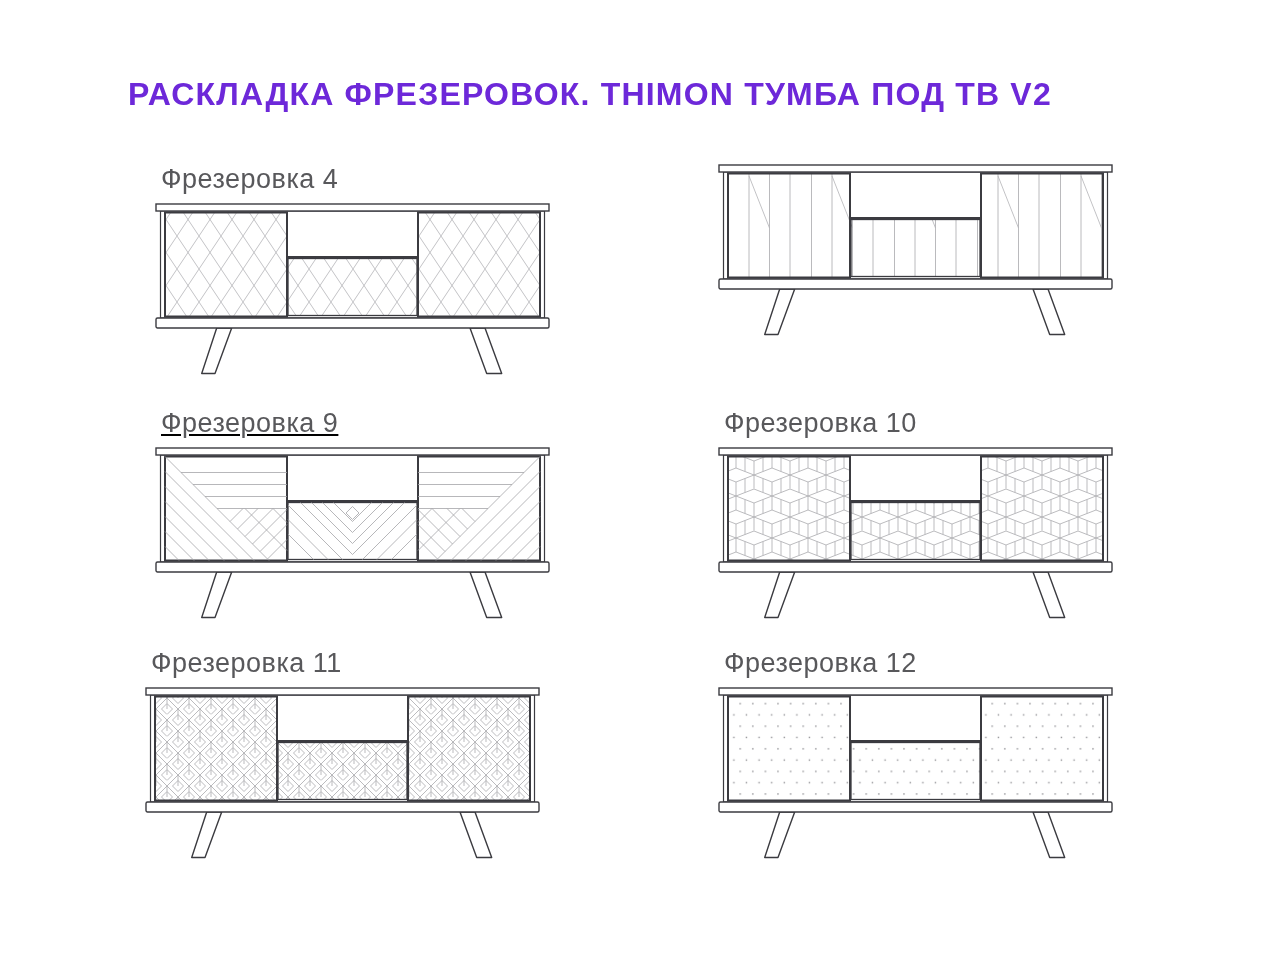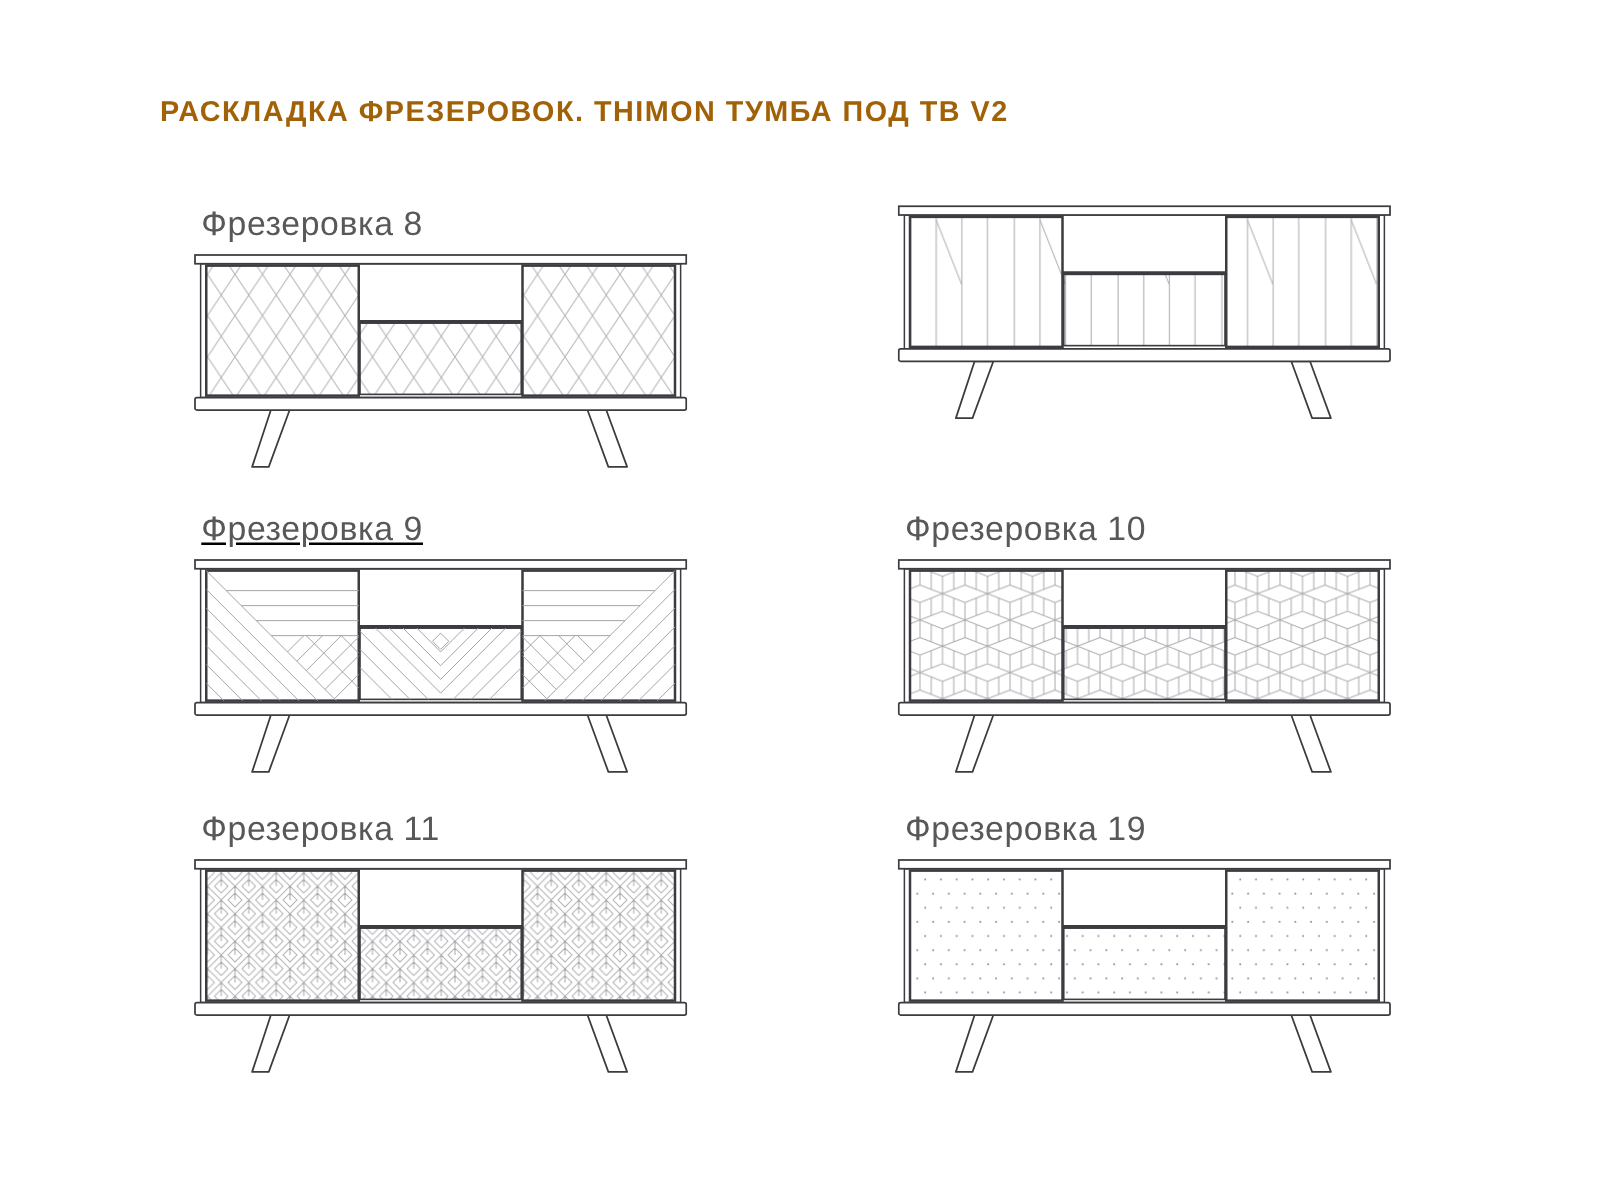--- a/index.html
+++ b/index.html
@@ -6,42 +6,42 @@
   body{
     width:1281px;height:961px;
     background:#ffffff;
     position:relative;
     overflow:hidden;
     font-family:"Liberation Sans", sans-serif;
   }
   .page-title{
     position:absolute;
     left:128px; top:76px;
-    font-size:23px;
+    font-size:32px;
     font-weight:bold;
     letter-spacing:1.2px;
-    color:#a16207;
+    color:#6d28d9;
     white-space:nowrap;
   }
   .card{position:absolute;width:400px;}
   .card .lbl{
     font-size:27px;
     color:#58585b;
     letter-spacing:0.5px;
     margin:0 0 0 6px;
     height:39px;
     line-height:30px;
     white-space:nowrap;
   }
   .card svg{display:block;}
   #c0{left:155px;top:164px;}
   #c1{left:718px;top:164px;}
   #c2{left:155px;top:408px;text-decoration:underline;}
   #c3{left:718px;top:408px;}
-  #c4{left:155px;top:648px;}
+  #c4{left:145px;top:648px;}
   #c5{left:718px;top:648px;}
 </style>
 </head>
 <body>
 
 <svg width="0" height="0" style="position:absolute" aria-hidden="true">
   <defs>
     <pattern id="pat-diamond" width="22" height="33" patternUnits="userSpaceOnUse">
       <path d="M0,0 L22,33 M22,0 L0,33" fill="none" stroke="#b4b4b8" stroke-width="0.8"></path>
     </pattern>
@@ -62,21 +62,21 @@
     <pattern id="pat-dots" width="12.6" height="22.6" patternUnits="userSpaceOnUse">
       <rect x="2.6" y="4.6" width="1.4" height="1.4" fill="#8f8f93"></rect>
       <rect x="8.9" y="15.9" width="1.4" height="1.4" fill="#8f8f93"></rect>
     </pattern>
   </defs>
 </svg>
 
 <div class="page-title">РАСКЛАДКА ФРЕЗЕРОВОК. THIMON ТУМБА ПОД ТВ V2</div>
 
 <div class="card" id="c0">
-  <div class="lbl">Фрезеровка 8</div>
+  <div class="lbl">Фрезеровка 4</div>
   <svg viewBox="0 0 395 172" width="395" height="172">
       <polygon points="61.7,125 76.7,125 60,170.5 46.7,170.5" fill="#fff" stroke="#3b3b40" stroke-width="1.4" stroke-linejoin="round"></polygon>
       <polygon points="315,125 330,125 346.7,170.5 331.7,170.5" fill="#fff" stroke="#3b3b40" stroke-width="1.4" stroke-linejoin="round"></polygon>
       <rect x="5.5" y="8" width="384" height="107" fill="#fff" stroke="#3b3b40" stroke-width="1.2"></rect>
       <rect x="1" y="1" width="393" height="7" fill="#fff" stroke="#3b3b40" stroke-width="1.4"></rect>
       <rect x="1" y="115" width="393" height="10" rx="1.5" fill="#fff" stroke="#3b3b40" stroke-width="1.4"></rect>
       <rect x="10" y="9.5" width="122" height="104" fill="url(#pat-diamond)" stroke="#3b3b40" stroke-width="2"></rect>
       <rect x="263" y="9.5" width="122" height="104" fill="url(#pat-diamond)" stroke="#3b3b40" stroke-width="2"></rect>
       <rect x="133" y="55.5" width="129" height="57" fill="url(#pat-diamond)" stroke="#3b3b40" stroke-width="1.3"></rect>
       <line x1="132" y1="54.3" x2="263" y2="54.3" stroke="#3b3b40" stroke-width="2.5"></line>
@@ -140,21 +140,21 @@
       <rect x="5.5" y="8" width="384" height="107" fill="#fff" stroke="#3b3b40" stroke-width="1.2"></rect>
       <rect x="1" y="1" width="393" height="7" fill="#fff" stroke="#3b3b40" stroke-width="1.4"></rect>
       <rect x="1" y="115" width="393" height="10" rx="1.5" fill="#fff" stroke="#3b3b40" stroke-width="1.4"></rect>
       <rect x="10" y="9.5" width="122" height="104" fill="url(#pat-nested)" stroke="#3b3b40" stroke-width="2"></rect>
       <rect x="263" y="9.5" width="122" height="104" fill="url(#pat-nested)" stroke="#3b3b40" stroke-width="2"></rect>
       <rect x="133" y="55.5" width="129" height="57" fill="url(#pat-nested)" stroke="#3b3b40" stroke-width="1.3"></rect>
       <line x1="132" y1="54.3" x2="263" y2="54.3" stroke="#3b3b40" stroke-width="2.5"></line>
     </svg>
 </div>
 <div class="card" id="c5">
-  <div class="lbl">Фрезеровка 19</div>
+  <div class="lbl">Фрезеровка 12</div>
   <svg viewBox="0 0 395 172" width="395" height="172">
       <polygon points="61.7,125 76.7,125 60,170.5 46.7,170.5" fill="#fff" stroke="#3b3b40" stroke-width="1.4" stroke-linejoin="round"></polygon>
       <polygon points="315,125 330,125 346.7,170.5 331.7,170.5" fill="#fff" stroke="#3b3b40" stroke-width="1.4" stroke-linejoin="round"></polygon>
       <rect x="5.5" y="8" width="384" height="107" fill="#fff" stroke="#3b3b40" stroke-width="1.2"></rect>
       <rect x="1" y="1" width="393" height="7" fill="#fff" stroke="#3b3b40" stroke-width="1.4"></rect>
       <rect x="1" y="115" width="393" height="10" rx="1.5" fill="#fff" stroke="#3b3b40" stroke-width="1.4"></rect>
       <rect x="10" y="9.5" width="122" height="104" fill="url(#pat-dots)" stroke="#3b3b40" stroke-width="2"></rect>
       <rect x="263" y="9.5" width="122" height="104" fill="url(#pat-dots)" stroke="#3b3b40" stroke-width="2"></rect>
       <rect x="133" y="55.5" width="129" height="57" fill="url(#pat-dots)" stroke="#3b3b40" stroke-width="1.3"></rect>
       <line x1="132" y1="54.3" x2="263" y2="54.3" stroke="#3b3b40" stroke-width="2.5"></line>

